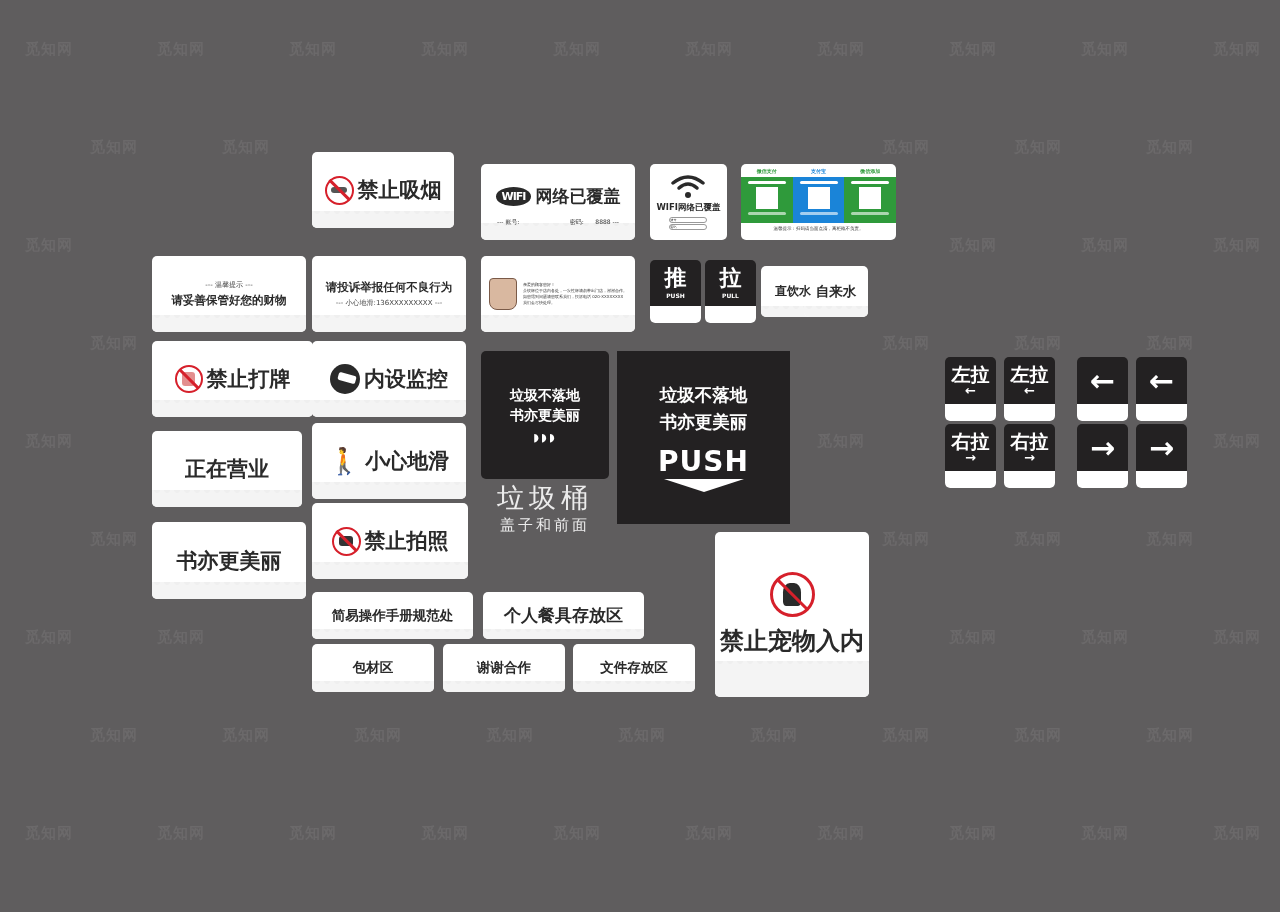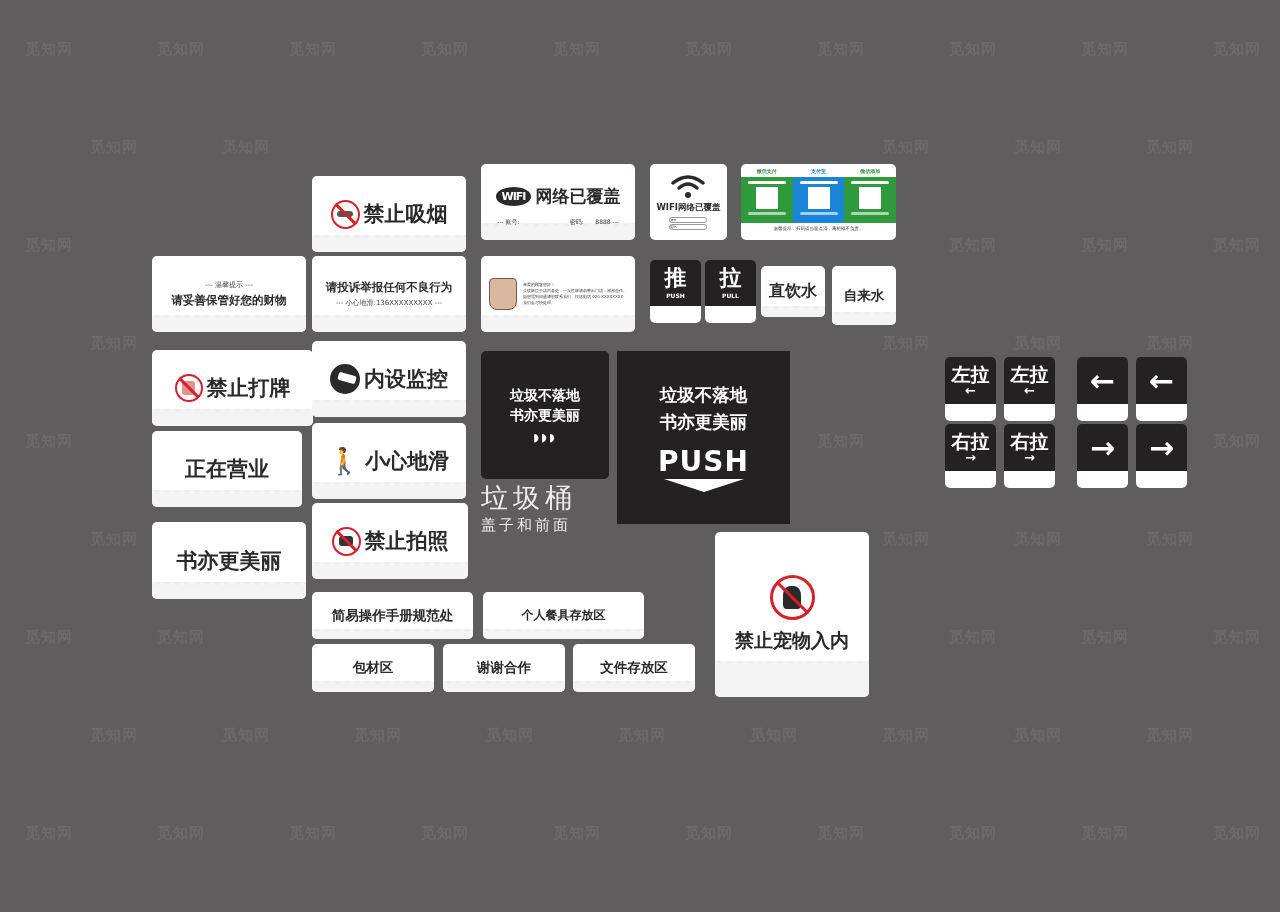--- a/index.html
+++ b/index.html
@@ -113,38 +113,38 @@
   <span class="wm" style="left:1213px;top:824px">觅知网</span>
 </div>
 
 <div class="card wave" style="left:152px;top:256px;width:154px;height:76px">
   <div class="col">
     <span style="font-size:7px;font-weight:normal;color:#444">--- <span>温馨提示</span> ---</span>
     <span style="font-size:11.5px;margin-top:3px">请妥善保管好您的财物</span>
   </div>
 </div>
 
-<div class="card wave" style="left:152px;top:350px;width:161px;height:76px">
+<div class="card wave" style="left:152px;top:341px;width:161px;height:76px">
   <div class="row">
     <span class="forbid" style="width:28px;height:28px">
         <span class="inner" style="background:#c33;opacity:.55"></span>
       </span>
     <span style="font-size:21px">禁止打牌</span>
   </div>
 </div>
 
 <div class="card wave" style="left:152px;top:431px;width:150px;height:76px">
   <span style="font-size:21px">正在营业</span>
 </div>
 
 <div class="card wave" style="left:152px;top:522px;width:154px;height:77px">
   <span style="font-size:21px">书亦更美丽</span>
 </div>
 
-<div class="card wave" style="left:312px;top:176px;width:154px;height:76px">
+<div class="card wave" style="left:312px;top:152px;width:142px;height:76px">
   <div class="row">
     <span class="forbid" style="width:29px;height:29px">
         <span class="inner" style="inset:38% 18%;background:#555"></span>
       </span>
     <span style="font-size:21px">禁止吸烟</span>
   </div>
 </div>
 
 <div class="card wave" style="left:312px;top:256px;width:154px;height:76px">
   <div class="col">
@@ -210,27 +210,27 @@
     </div>
   </div>
 </div>
 
 <div class="dark" style="left:481px;top:351px;width:128px;height:128px;display:flex;flex-direction:column;align-items:center;justify-content:center">
   <span style="font-size:14px;font-weight:bold">垃圾不落地</span>
   <span style="font-size:14px;font-weight:bold;margin-top:2px">书亦更美丽</span>
   <span style="font-size:11px;margin-top:6px;letter-spacing:2px">◗◗◗</span>
 </div>
 
-<div style="position:absolute;left:481px;top:480px;width:128px;color:#ececec">
+<div style="position:absolute;left:481px;top:480px;width:128px;text-align:center;color:#ececec">
   <div style="font-family:'DejaVu Serif',serif;font-size:27px;letter-spacing:5px">垃圾桶</div>
   <div style="font-family:'DejaVu Serif',serif;font-size:15px;letter-spacing:3px">盖子和前面</div>
 </div>
 
 <div class="card wave" style="left:483px;top:592px;width:161px;height:47px">
-  <span style="font-size:12px">个人餐具存放区</span>
+  <span style="font-size:17px">个人餐具存放区</span>
 </div>
 
 <div class="card wave" style="left:443px;top:644px;width:122px;height:48px">
   <span style="font-size:13.5px">谢谢合作</span>
 </div>
 
 <div class="card wave" style="left:573px;top:644px;width:122px;height:48px">
   <span style="font-size:13.5px">文件存放区</span>
 </div>
 
@@ -292,32 +292,32 @@
     <div class="pay-col" style="background:#2f9a3b">
         <span class="pill" style="margin-top:4px"></span>
         <span class="qr"></span>
         <span class="pill" style="opacity:.6"></span>
       </div>
   </div>
   <div style="font-size:4.5px;font-weight:normal;margin-top:3px;color:#333">温馨提示：扫码请当面点清，离柜概不负责。</div>
 </div>
 
 <div class="card wave" style="left:761px;top:266px;width:64px;height:51px">
-  <span style="font-size:16px">直饮水</span>
-</div>
-
-<div class="card wave" style="left:832px;top:266px;width:64px;height:59px">
+  <span style="font-size:12px">直饮水</span>
+</div>
+
+<div class="card wave" style="left:804px;top:266px;width:64px;height:51px">
   <span style="font-size:13.5px">自来水</span>
 </div>
 
 <div class="card wave" style="left:715px;top:532px;width:154px;height:165px;flex-direction:column">
   <span class="forbid" style="width:45px;height:45px;border-width:3px">
       <span class="inner" style="inset:20% 28%;border-radius:40% 40% 20% 20%;background:#2a2a2a"></span>
     </span>
-  <span style="font-size:19px;margin-top:8px">禁止宠物入内</span>
+  <span style="font-size:24px;margin-top:8px">禁止宠物入内</span>
 </div>
 
 <div class="dark" style="left:945px;top:357px;width:51px;height:64px;display:flex;flex-direction:column">
   <div style="flex:1;display:flex;flex-direction:column;align-items:center;justify-content:center;line-height:1">
     <span style="font-size:19px;font-weight:bold">左拉</span>
     <span style="font-size:13px;font-weight:bold">←</span>
   </div>
   <div style="height:17px;background:#fff"></div>
 </div>
 <div class="dark" style="left:1004px;top:357px;width:51px;height:64px;display:flex;flex-direction:column">

